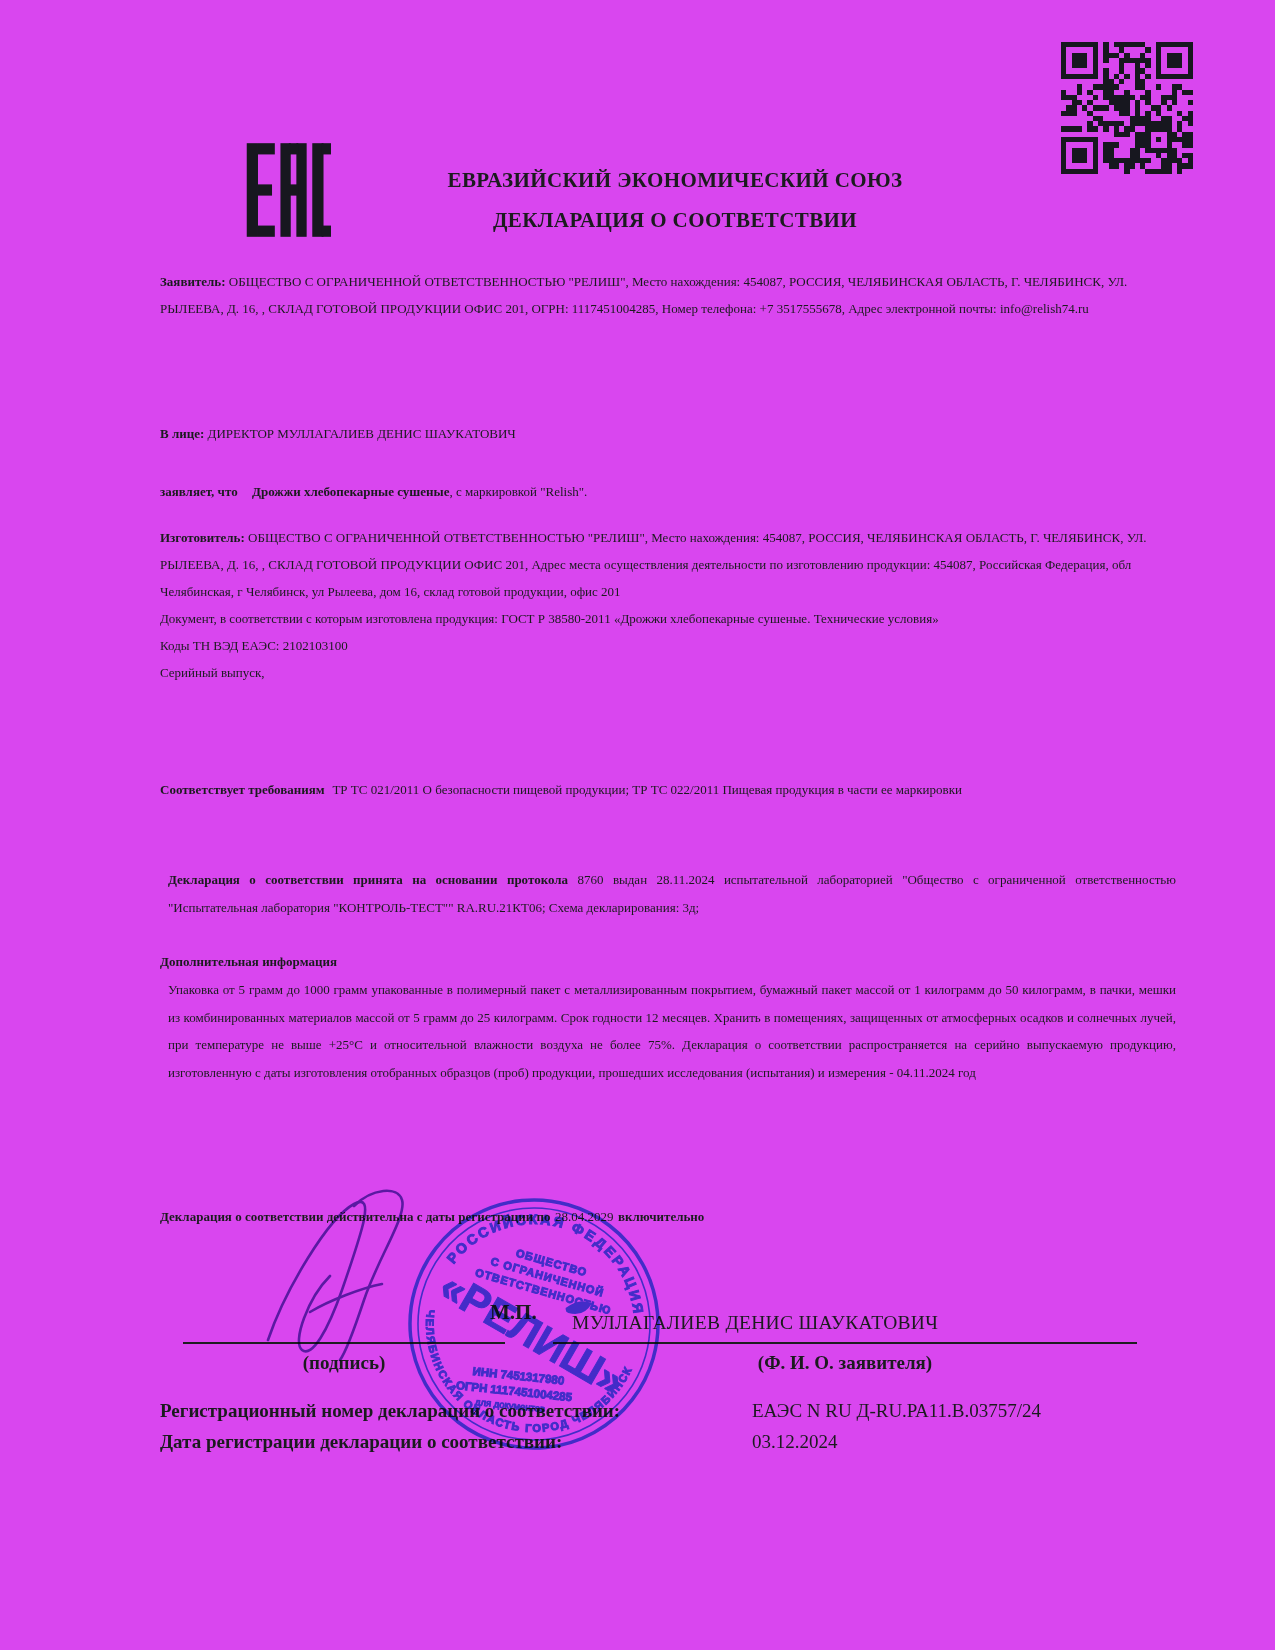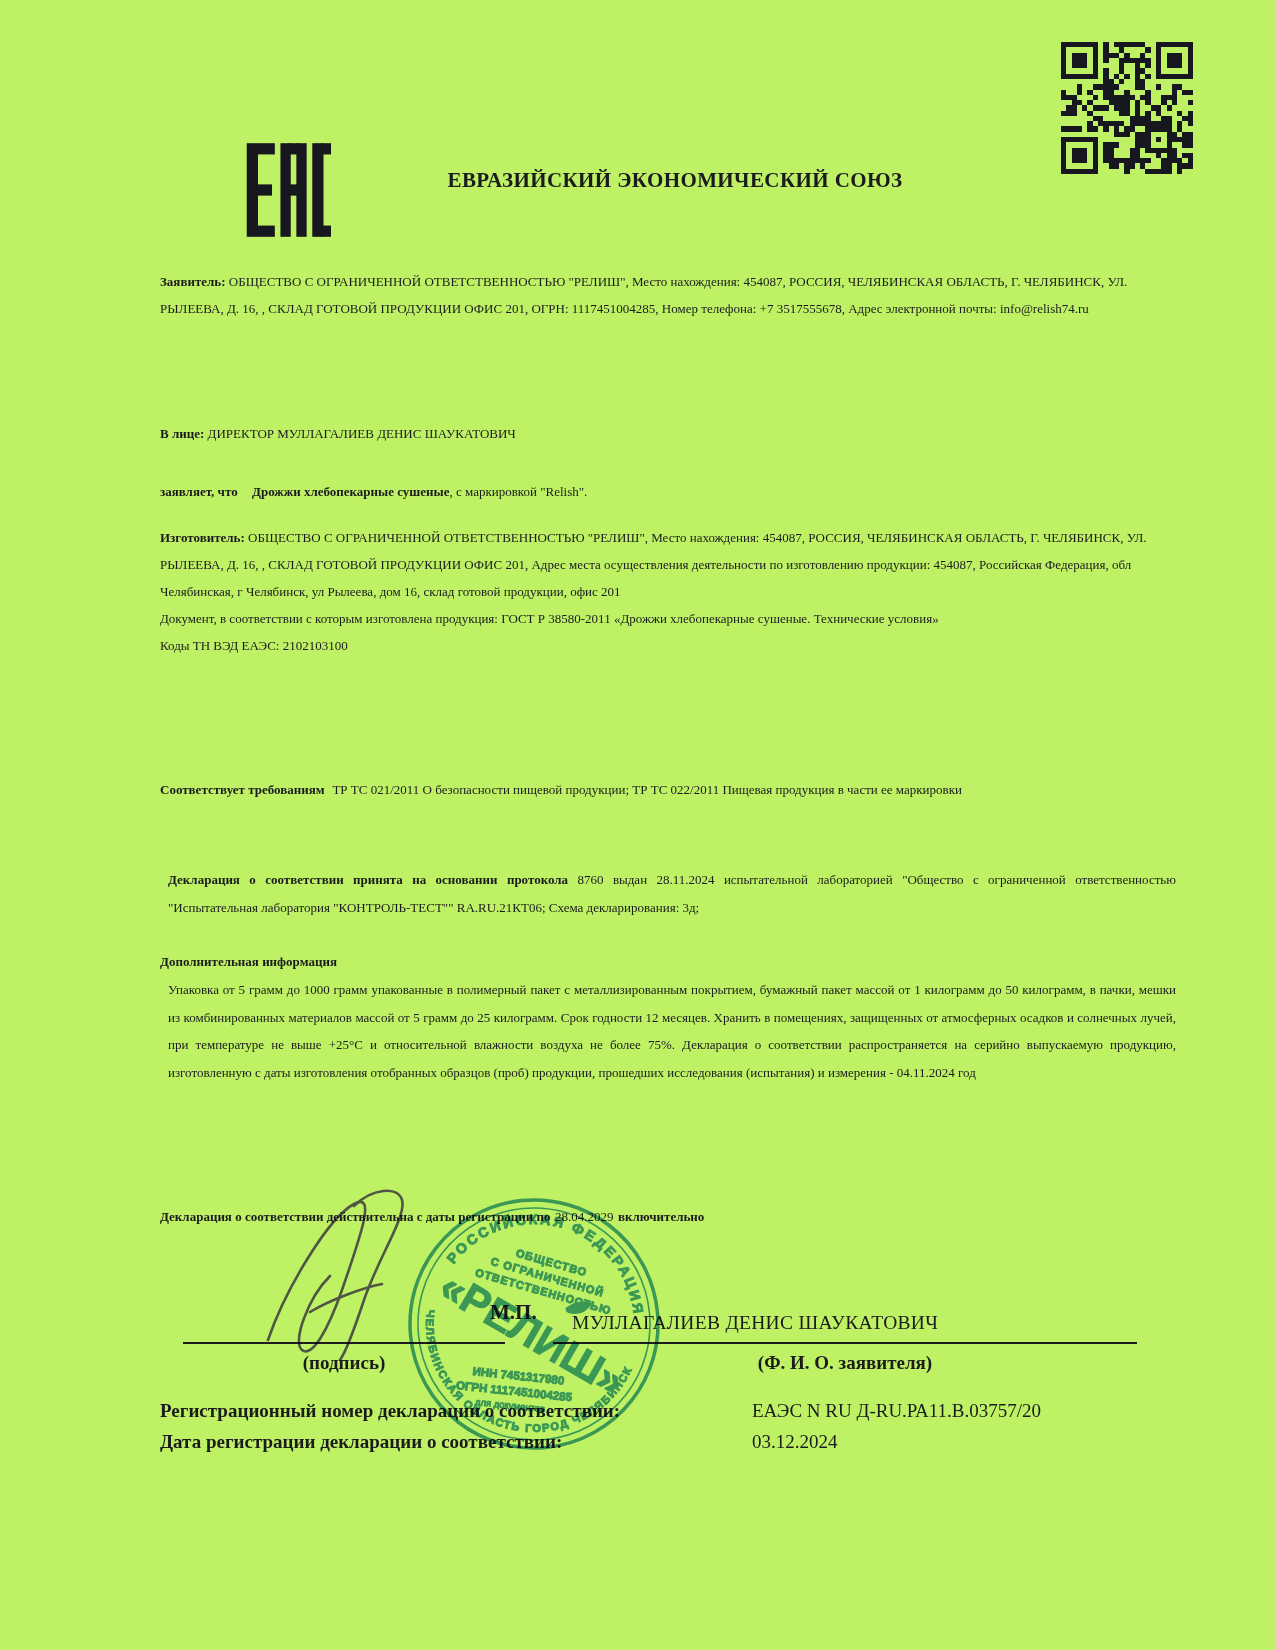--- a/index.html
+++ b/index.html
@@ -1,20 +1,20 @@
 <!DOCTYPE html>
 <html><head>
 <meta charset="utf-8">
 <style>
   html,body{margin:0;padding:0;background:#e8e8e8;}
   .page{
     position:relative;
     width:1275px;height:1650px;
     margin:0 auto;
-    background:#bef264;
+    background:#d946ef;
     font-family:"Liberation Serif", serif;
     color:#1b1b1e;
     overflow:hidden;
   }
   .abs{position:absolute;}
   .b{font-weight:bold;}
   .title{
     left:340px;width:670px;text-align:center;
     font-weight:bold;font-size:21px;letter-spacing:.4px;
   }
@@ -386,37 +386,39 @@
       <rect x="57" y="0" width="11" height="100"></rect>
       <rect x="49" y="0" width="10" height="12"></rect>
       <rect x="49" y="44" width="10" height="12"></rect>
       <rect x="74" y="0" width="12" height="100"></rect>
       <rect x="84" y="0" width="10" height="12"></rect>
       <rect x="84" y="88" width="10" height="12"></rect>
     </g>
   </svg>
 
   <div class="abs title" style="top:168px">ЕВРАЗИЙСКИЙ ЭКОНОМИЧЕСКИЙ СОЮЗ</div>
+  <div class="abs title" style="top:208px">ДЕКЛАРАЦИЯ О СООТВЕТСТВИИ</div>
 
   <div class="abs para" style="top:268px">
     <span class="b">Заявитель:</span><span> ОБЩЕСТВО С ОГРАНИЧЕННОЙ ОТВЕТСТВЕННОСТЬЮ "РЕЛИШ", Место нахождения: 454087, РОССИЯ, ЧЕЛЯБИНСКАЯ ОБЛАСТЬ, Г. ЧЕЛЯБИНСК, УЛ. РЫЛЕЕВА, Д. 16,  , СКЛАД ГОТОВОЙ ПРОДУКЦИИ ОФИС 201, ОГРН: 1117451004285, Номер телефона: +7 3517555678, Адрес электронной почты: info@relish74.ru</span>
   </div>
 
   <div class="abs para" style="top:420px">
     <span class="b">В лице:</span><span> ДИРЕКТОР МУЛЛАГАЛИЕВ ДЕНИС ШАУКАТОВИЧ</span>
   </div>
 
   <div class="abs para" style="top:478px">
     <span class="b">заявляет, что</span><span class="b gap-l">Дрожжи хлебопекарные сушеные</span><span>, с маркировкой "Relish".</span>
   </div>
 
   <div class="abs para" style="top:524px">
     <div><span class="b">Изготовитель:</span><span> ОБЩЕСТВО С ОГРАНИЧЕННОЙ ОТВЕТСТВЕННОСТЬЮ "РЕЛИШ", Место нахождения: 454087, РОССИЯ, ЧЕЛЯБИНСКАЯ ОБЛАСТЬ, Г. ЧЕЛЯБИНСК, УЛ. РЫЛЕЕВА, Д. 16,  , СКЛАД ГОТОВОЙ ПРОДУКЦИИ ОФИС 201, Адрес места осуществления деятельности по изготовлению продукции: 454087, Российская Федерация, обл Челябинская, г Челябинск, ул Рылеева, дом 16, склад готовой продукции, офис 201</span></div>
     <div>Документ, в соответствии с которым изготовлена продукция: ГОСТ Р 38580-2011 «Дрожжи хлебопекарные сушеные. Технические условия»</div>
     <div>Коды ТН ВЭД ЕАЭС: 2102103100</div>
+    <div>Серийный выпуск,</div>
   </div>
 
   <div class="abs para" style="top:776px;line-height:28px">
     <span class="b">Соответствует требованиям</span><span class="gap-s"> ТР ТС 021/2011 О безопасности пищевой продукции; ТР ТС 022/2011 Пищевая продукция в части ее маркировки</span>
   </div>
 
   <div class="abs para just" style="top:866px;line-height:28px">
     <span class="b">Декларация о соответствии принята на основании протокола</span><span> 8760 выдан 28.11.2024 испытательной лабораторией "Общество с ограниченной ответственностью "Испытательная лаборатория "КОНТРОЛЬ-ТЕСТ"" RA.RU.21КТ06; Схема декларирования: 3д;</span>
   </div>
 
@@ -462,17 +464,17 @@
       <text x="132" y="102" font-size="11" font-weight="bold" text-anchor="middle" letter-spacing="1">ОТВЕТСТВЕННОСТЬЮ</text>
       <text x="132" y="156" font-size="42" font-weight="bold" text-anchor="middle" transform="rotate(14 132 146)">«РЕЛИШ»</text>
       <path d="M158 108 q10 -14 24 -12 q-4 16 -20 16 q-3 0 -4 -4" fill="#3f97d3" stroke="none"></path>
       <text x="132" y="190" font-size="11.5" font-weight="bold" text-anchor="middle" transform="rotate(-10 132 190)">ИНН 7451317980</text>
       <text x="132" y="206" font-size="11.5" font-weight="bold" text-anchor="middle" transform="rotate(-10 132 206)">ОГРН 1117451004285</text>
       <text x="132" y="220" font-size="9.5" text-anchor="middle" transform="rotate(-10 132 220)">для документов</text>
     </g>
   </svg>
 
   <div class="abs reg-label" style="top:1400px">Регистрационный номер декларации о соответствии:</div>
-  <div class="abs reg-value" style="top:1400px">ЕАЭС N RU Д-RU.РА11.В.03757/20</div>
+  <div class="abs reg-value" style="top:1400px">ЕАЭС N RU Д-RU.РА11.В.03757/24</div>
   <div class="abs reg-label" style="top:1431px">Дата регистрации декларации о соответствии:</div>
   <div class="abs reg-value" style="top:1431px">03.12.2024</div>
 
 </div>
 
 </body></html>

